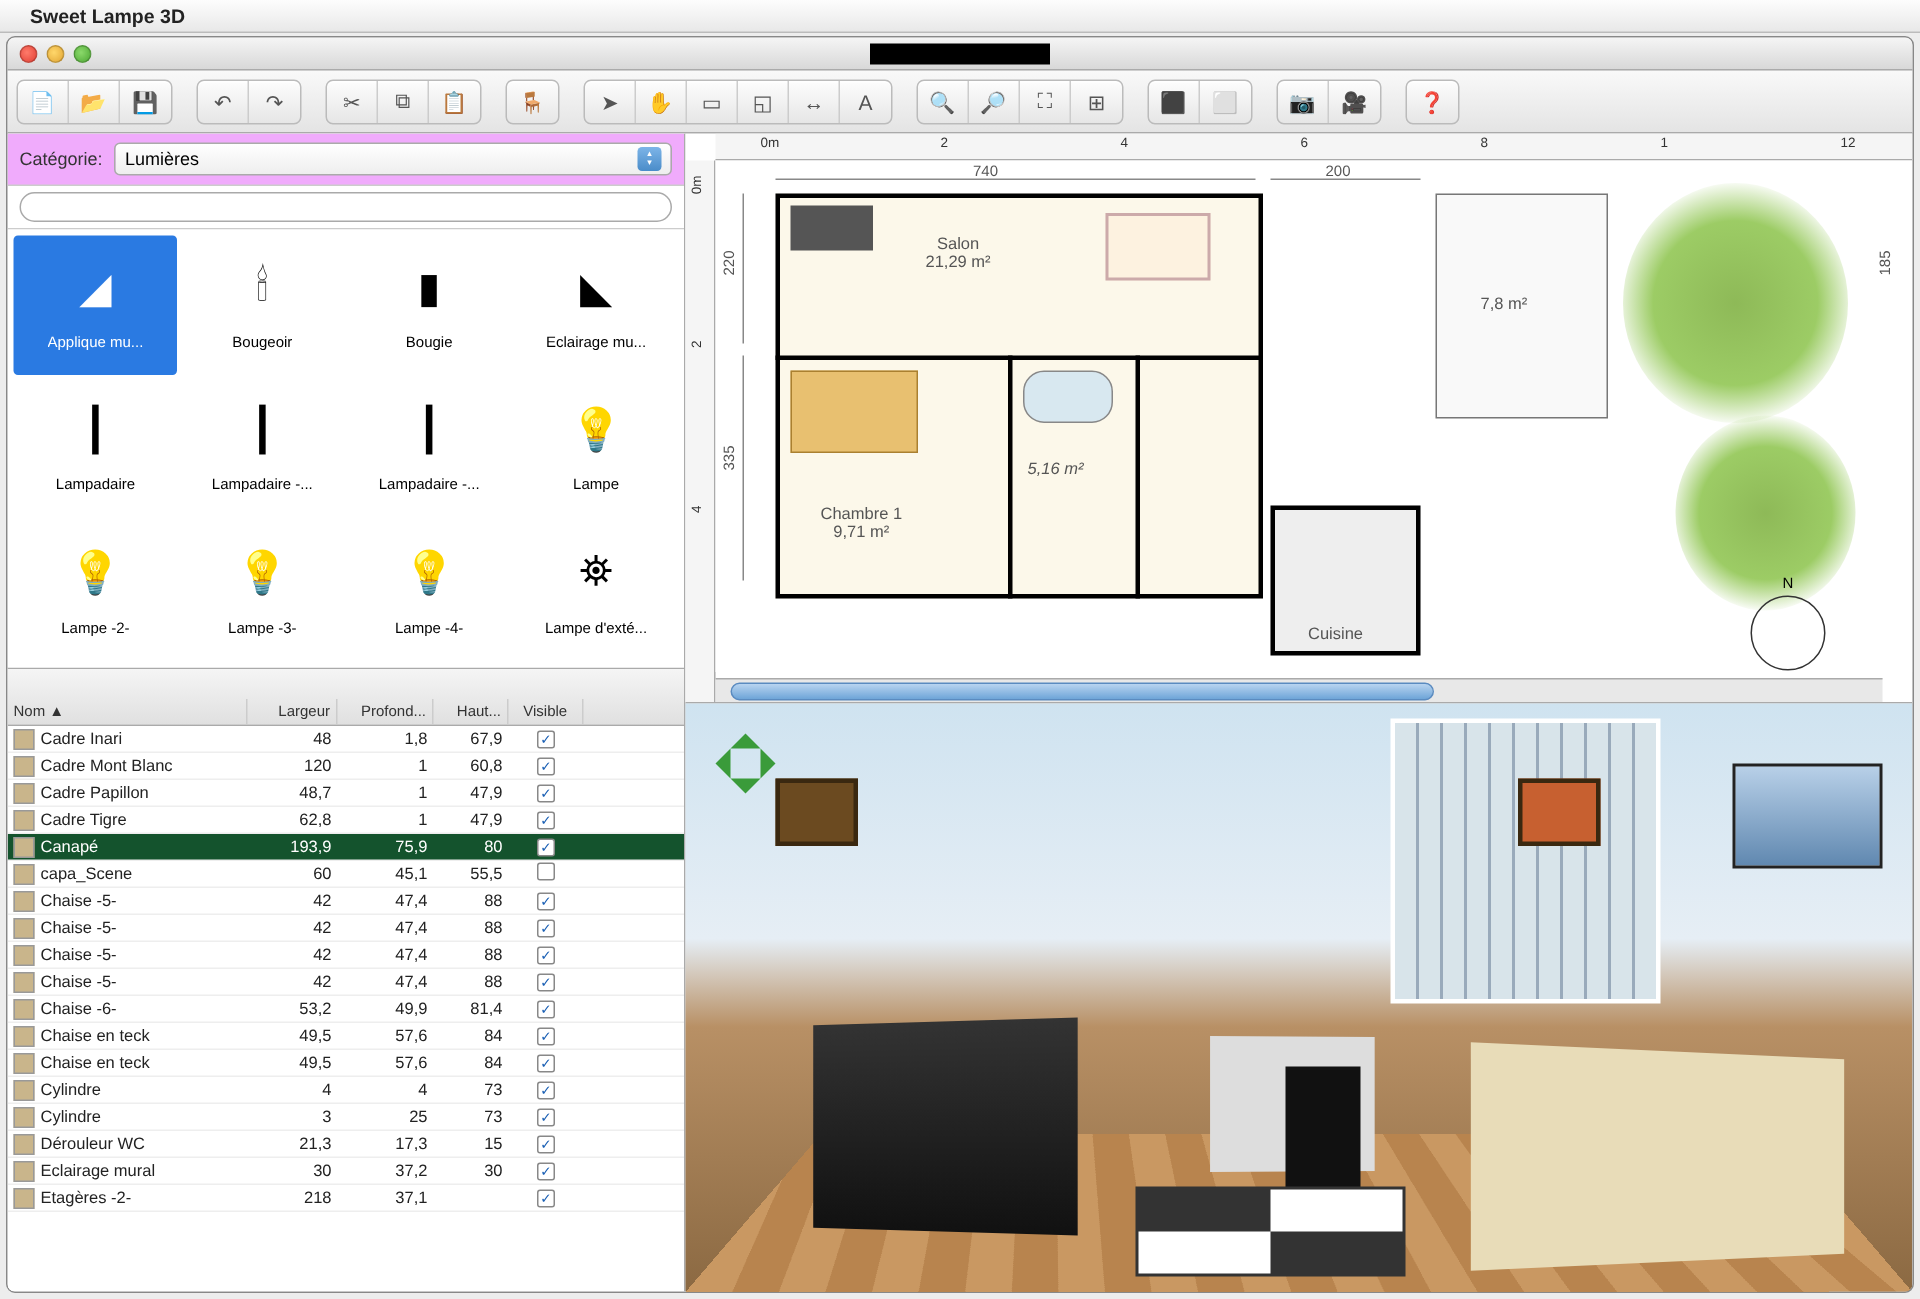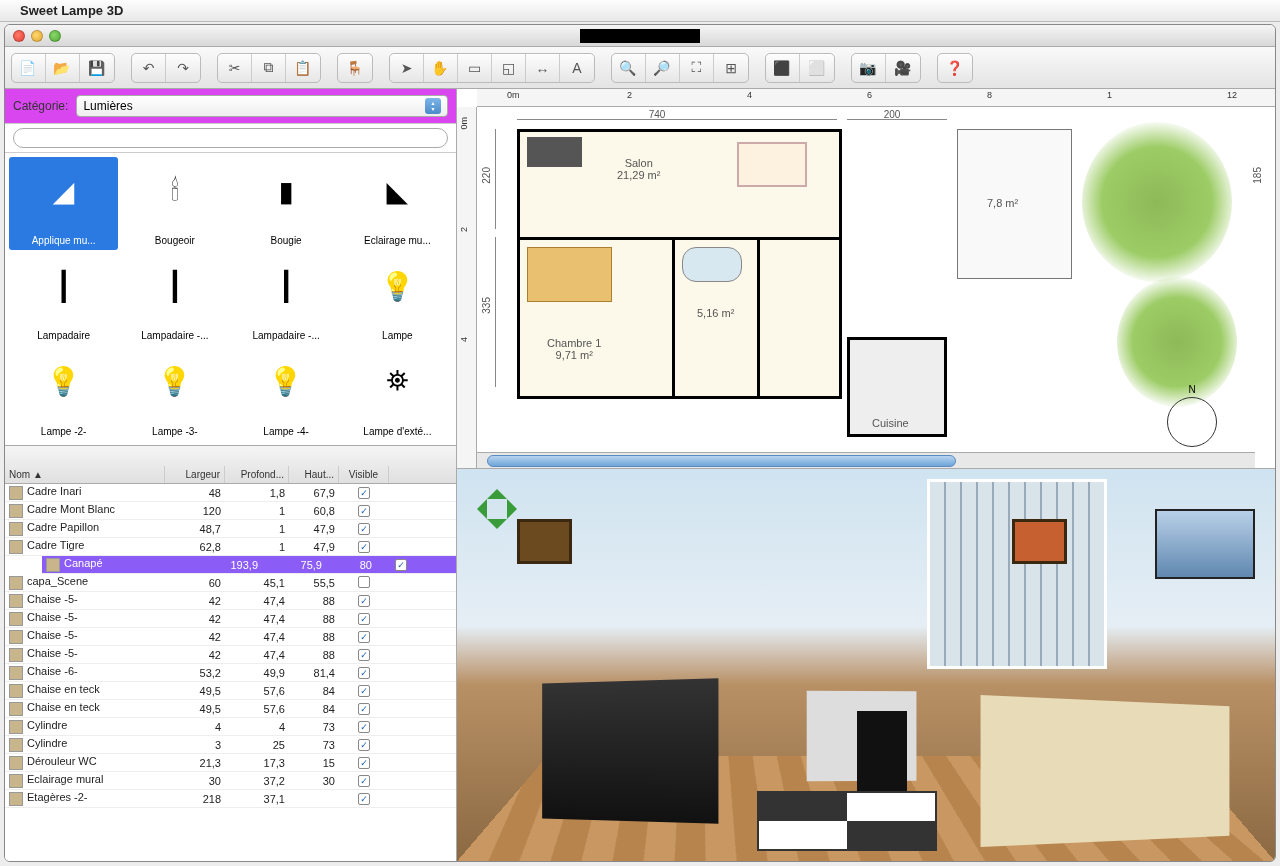--- a/index.html
+++ b/index.html
@@ -106,21 +106,21 @@
   display: flex;
   flex-direction: column;
   border-bottom: 1px solid #aaa;
 }
 .category-row {
   display: flex;
   align-items: center;
   padding: 6px 8px;
   gap: 8px;
   border-bottom: 1px solid #ccc;
-  background: #d946ef;
+  background: #f0abfc;
 }
 .category-label { font-size: 12px; color: #333; }
 .category-select {
   flex: 1;
   height: 22px;
   border: 1px solid #aaa;
   border-radius: 4px;
   background: linear-gradient(#fff, #eee);
   padding: 0 6px;
   display: flex;
@@ -193,21 +193,20 @@
   margin-bottom: 2px;
 }
 .catalog-item.selected .catalog-thumb { background: #2a7ae2; }
 .catalog-label {
   font-size: 10px;
   text-align: center;
   white-space: nowrap;
   overflow: hidden;
   text-overflow: ellipsis;
   max-width: 100%;
-  margin-top: 12px;
 }
 .furniture-table {
   flex: 1;
   overflow: auto;
   background: #fff;
 }
 .ft-header {
   display: flex;
   background: linear-gradient(#f5f5f5, #e0e0e0);
   border-bottom: 1px solid #aaa;
@@ -227,21 +226,21 @@
 .col-h { flex: 0 0 50px; text-align: right; }
 .col-v { flex: 0 0 50px; text-align: center; }
 .ft-row {
   display: flex;
   border-bottom: 1px solid #eee;
   font-size: 11px;
   color: #222;
   align-items: center;
   height: 18px;
 }
-.ft-row.selected { background: #8b5cf6; color: #fff; margin-left: 37px; }
+.ft-row.selected { background: #14532d; color: #fff; }
 .ft-row > div { padding: 1px 4px; }
 .ft-icon {
   width: 14px;
   height: 14px;
   display: inline-block;
   background: #c9b58b;
   border: 1px solid #999;
   margin-right: 4px;
   vertical-align: middle;
 }
@@ -706,21 +705,21 @@
 
           <div style="position:absolute; left:40px; top:130px; width:325px; height:3px; background:#000;"></div>
           <div style="position:absolute; left:195px; top:130px; width:3px; height:162px; background:#000;"></div>
           <div style="position:absolute; left:280px; top:130px; width:3px; height:162px; background:#000;"></div>
 
           <div class="plan-label" style="left:70px; top:230px;">
             <div>Chambre 1</div>
             <div>9,71 m²</div>
           </div>
 
-          <div class="plan-label" style="left:220px; top:200px;">
+          <div class="plan-label" style="left:208px; top:200px;font-style:italic;">
             <div>5,16 m²</div>
           </div>
 
           <div class="plan-room" style="left:370px; top:230px; width:100px; height:100px; background:#eee;"></div>
           <div class="plan-label" style="left:395px; top:310px;">Cuisine</div>
 
           <div style="position:absolute; left:480px; top:22px; width:115px; height:150px; border:1px solid #777; background:#f9f9f9;"></div>
           <div class="plan-label" style="left:510px; top:90px;">7,8 m²</div>
           <div class="dim-label" style="right:12px; top:60px; writing-mode:vertical-rl; transform:rotate(180deg);">185</div>
 

